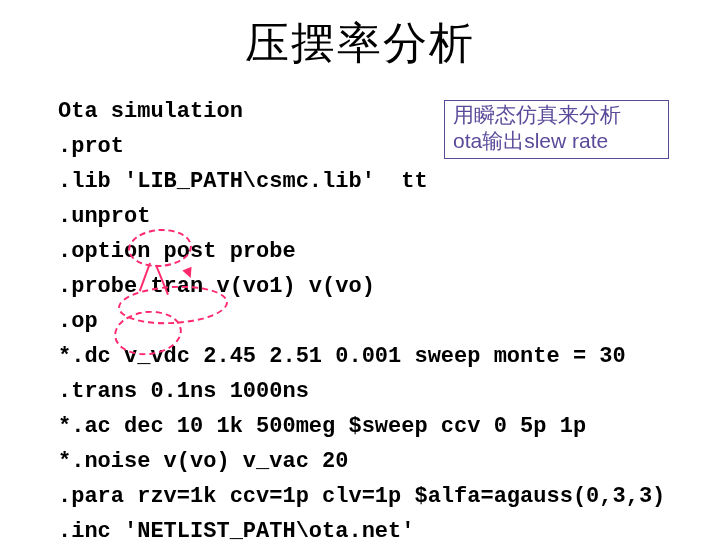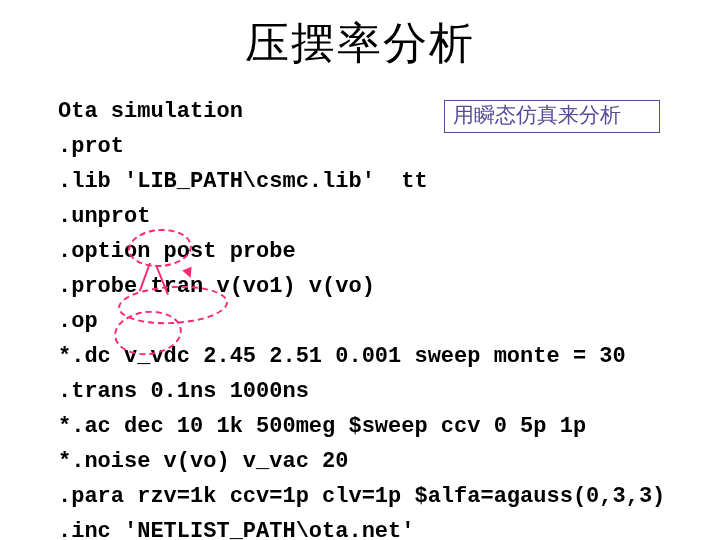--- a/index.html
+++ b/index.html
@@ -40,21 +40,21 @@
     white-space: pre;
     font-weight: bold;
   }
   .annotation-box {
     position: absolute;
     top: 100px;
     left: 444px;
     width: 190px;
     background: #ffffff;
     border: 1px solid #5b4a9a;
-    padding: 2px 16px 4px 8px;
+    padding: 2px 25px 4px 8px;
     font-size: 21px;
     line-height: 25px;
     color: #5b4a9a;
     font-family: "SimSun", "Microsoft YaHei", serif;
     font-weight: 400;
   }
   .annotation-box .latin { font-family: Arial, sans-serif; }
   .ellipse {
     position: absolute;
     border: 2px dashed #ff2a6d;
@@ -100,20 +100,21 @@
 <span>*.dc v_vdc 2.45 2.51 0.001 sweep monte = 30</span>
 <span>.trans 0.1ns 1000ns</span>
 <span>*.ac dec 10 1k 500meg $sweep ccv 0 5p 1p</span>
 <span>*.noise v(vo) v_vac 20</span>
 <span>.para rzv=1k ccv=1p clv=1p $alfa=agauss(0,3,3)</span>
 <span>.inc 'NETLIST_PATH\ota.net'</span>
 <span>.end</span></div>
 
   <div class="annotation-box">
     <div>用瞬态仿真来分析</div>
+    <div><span class="latin">ota</span><span>输出</span><span class="latin">slew rate</span></div>
   </div>
 
   <div class="ellipse ell1"></div>
   <div class="ellipse ell2"></div>
   <div class="ellipse ell3"></div>
 
   <div class="arrow" style="top:264px; left:156px;">
     <div class="arrow-line" style="width:32px; transform: rotate(68deg);"></div>
     <div class="arrow-head" style="left:30px; top:0; transform: rotate(68deg) translate(0,-1px); transform-origin:left center;"></div>
   </div>

